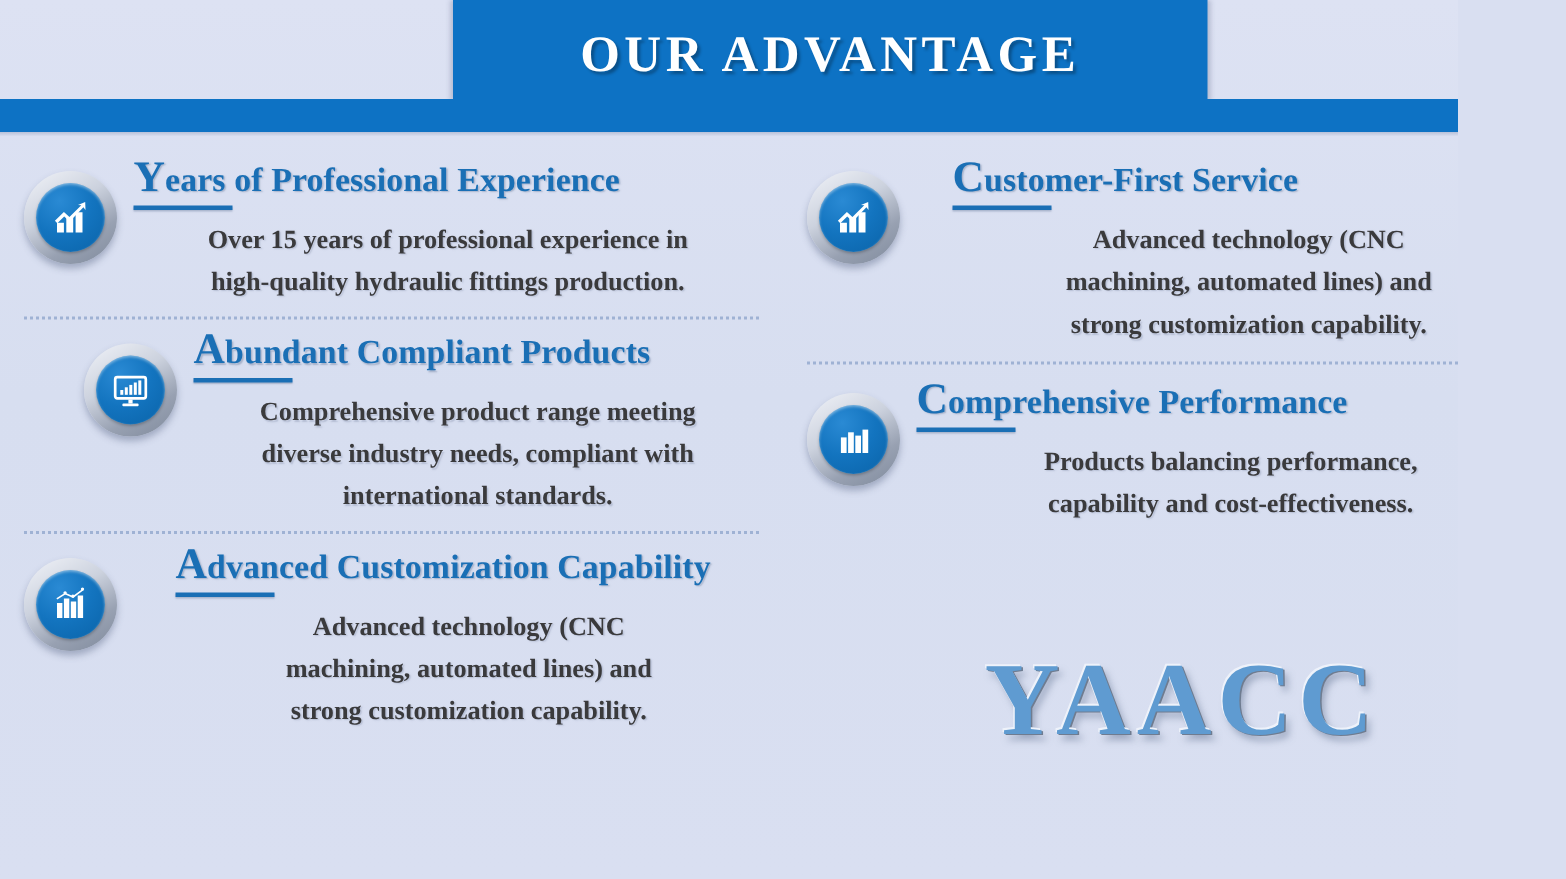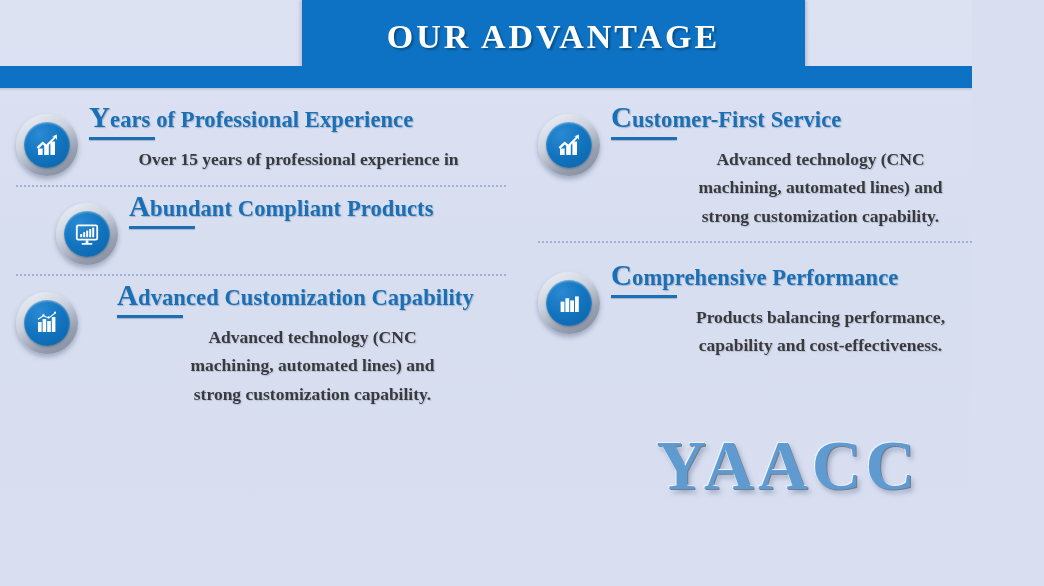--- a/index.html
+++ b/index.html
@@ -149,20 +149,21 @@
               <path d="M4.6 17.2 L10.6 11.4 L14.3 14.6 L22.2 6.8 L20 6.6 L24.8 4.6 L25 10 L23.6 8.1 L14.5 17.6 L10.8 14.4 L6.2 18.9 Z"></path>
             </g>
           </svg>
         </div>
       </div>
       <div class="ftext">
         <div class="fhead"><span class="cap">Y</span><span>ears of Professional Experience</span></div>
         <div class="fhead-underline"></div>
         <div class="fbody">
           <div>Over 15 years of professional experience in</div>
+          <div>high-quality hydraulic fittings production.</div>
         </div>
       </div>
     </div>
     <div class="dotted"></div>
 
     <div class="feature" style="margin-top:10px;margin-left:40px;">
       <div class="badge">
         <div class="inner">
           <svg width="30" height="30" viewBox="0 0 30 30">
             <g fill="none" stroke="#ffffff" stroke-width="1.8">
@@ -176,20 +177,25 @@
               <rect x="14.2" y="11.6" width="2.0" height="6.6"></rect>
               <rect x="17.2" y="10.0" width="2.0" height="8.2"></rect>
               <rect x="20.2" y="8.6" width="2.0" height="9.6"></rect>
             </g>
           </svg>
         </div>
       </div>
       <div class="ftext">
         <div class="fhead"><span class="cap">A</span><span>bundant Compliant Products</span></div>
         <div class="fhead-underline"></div>
+        <div class="fbody">
+          <div>Comprehensive product range meeting</div>
+          <div>diverse industry needs, compliant with</div>
+          <div>international standards.</div>
+        </div>
       </div>
     </div>
     <div class="dotted"></div>
 
     <div class="feature" style="margin-top:10px;gap:28px;">
       <div class="badge">
         <div class="inner">
           <svg width="30" height="30" viewBox="0 0 30 30">
             <g fill="#ffffff">
               <rect x="6.0" y="14.0" width="3.6" height="10.0"></rect>
@@ -212,21 +218,21 @@
           <div>machining, automated lines) and</div>
           <div>strong customization capability.</div>
         </div>
       </div>
     </div>
 
   </div>
 
   <div class="col col-right">
 
-    <div class="feature" style="margin-top:16px;">
+    <div class="feature" style="margin-top:16px;gap:24px;">
       <div class="badge">
         <div class="inner">
           <svg width="30" height="30" viewBox="0 0 30 30">
             <g fill="#ffffff">
               <rect x="6" y="18.5" width="4.6" height="6.5"></rect>
               <rect x="12.2" y="15" width="4.6" height="10"></rect>
               <rect x="18.4" y="11.5" width="4.6" height="13.5"></rect>
               <path d="M4.6 17.2 L10.6 11.4 L14.3 14.6 L22.2 6.8 L20 6.6 L24.8 4.6 L25 10 L23.6 8.1 L14.5 17.6 L10.8 14.4 L6.2 18.9 Z"></path>
             </g>
           </svg>
@@ -237,21 +243,21 @@
         <div class="fhead-underline"></div>
         <div class="fbody">
           <div>Advanced technology (CNC</div>
           <div>machining, automated lines) and</div>
           <div>strong customization capability.</div>
         </div>
       </div>
     </div>
     <div class="dotted" style="margin-top:11px;"></div>
 
-    <div class="feature" style="margin-top:23px;">
+    <div class="feature" style="margin-top:13px;">
       <div class="badge">
         <div class="inner">
           <svg width="30" height="30" viewBox="0 0 30 30">
             <g fill="#ffffff">
               <rect x="6.6" y="13.6" width="3.8" height="10.4"></rect>
               <rect x="11.4" y="10.2" width="3.8" height="13.8"></rect>
               <rect x="16.2" y="12.4" width="3.8" height="11.6"></rect>
               <rect x="21.0" y="8.4" width="3.8" height="15.6"></rect>
             </g>
           </svg>

